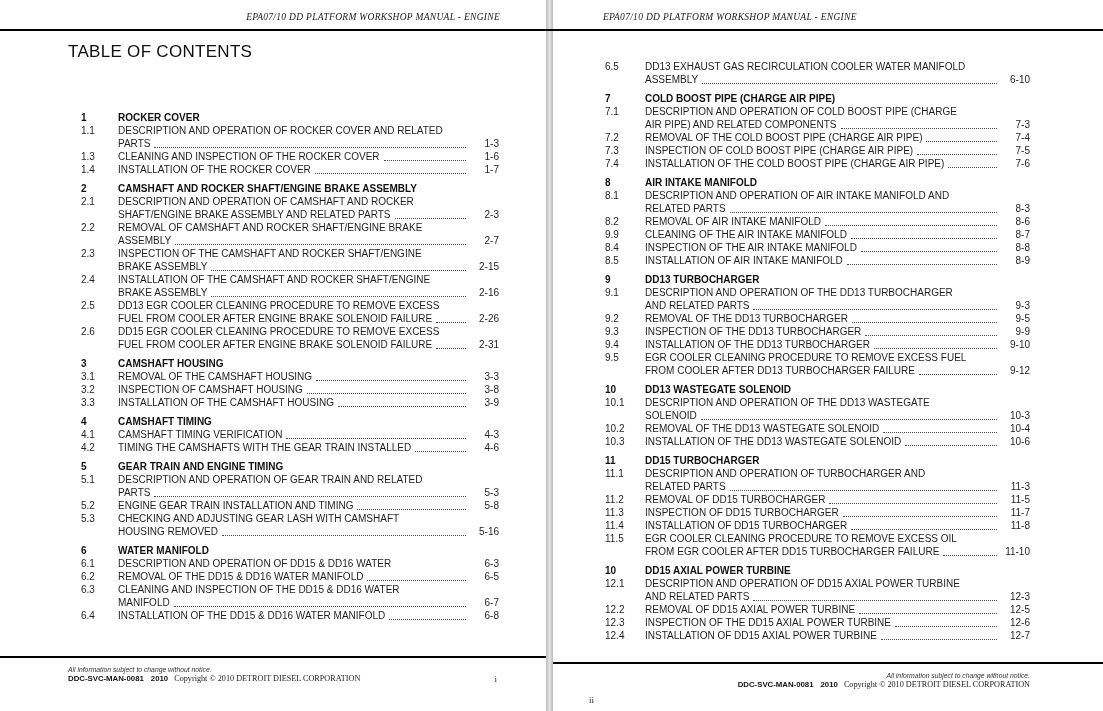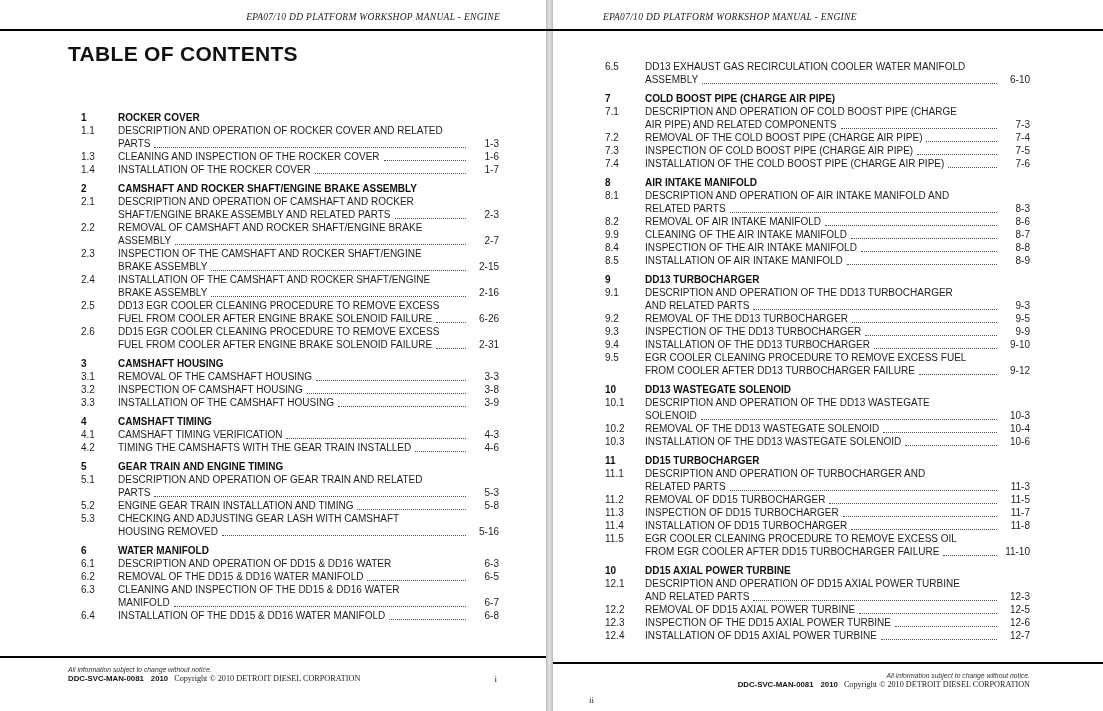--- a/index.html
+++ b/index.html
@@ -20,21 +20,21 @@
   .running-head {
     position:absolute; top:12px; white-space:nowrap;
     font-family:"Liberation Serif", serif; font-style:italic;
     font-size:9.5px; letter-spacing:0.3px; color:#1a1a1a; z-index:4;
   }
   .rh-left  { right:46px; text-align:right; }
   .rh-right { left:50px; }
 
   .toc-title {
     position:absolute; left:68px; top:42px; margin:0;
-    font-size:21px; font-weight:bold; letter-spacing:0.3px; color:#101010;
+    font-size:17px; font-weight:normal; letter-spacing:0.3px; color:#101010;
   }
 
   .toc { position:absolute; font-size:10px; line-height:13px; color:#1e1e1e; }
   .toc-left  { left:81px; top:105px; width:418px; }
   .toc-right { left:52px; top:60px;  width:425px; }
 
   .trow { display:flex; align-items:flex-start; }
   .trow.section { font-weight:bold; color:#101010; margin-top:6px; }
   .num { flex:0 0 37px; }
   .toc-right .num { flex-basis:40px; }
@@ -158,21 +158,21 @@
         </div>
         <div class="trow entry">
           <span class="num">2.5</span>
           <span class="body">
             <span class="line">DD13 EGR COOLER CLEANING PROCEDURE TO REMOVE EXCESS</span>
             <span class="lastline">
               <span class="txt">FUEL FROM COOLER AFTER ENGINE BRAKE SOLENOID FAILURE</span>
               <span class="leader"></span>
             </span>
           </span>
-          <span class="pg">6-26</span>
+          <span class="pg">2-26</span>
         </div>
         <div class="trow entry">
           <span class="num">2.6</span>
           <span class="body">
             <span class="line">DD15 EGR COOLER CLEANING PROCEDURE TO REMOVE EXCESS</span>
             <span class="lastline">
               <span class="txt">FUEL FROM COOLER AFTER ENGINE BRAKE SOLENOID FAILURE</span>
               <span class="leader"></span>
             </span>
           </span>

